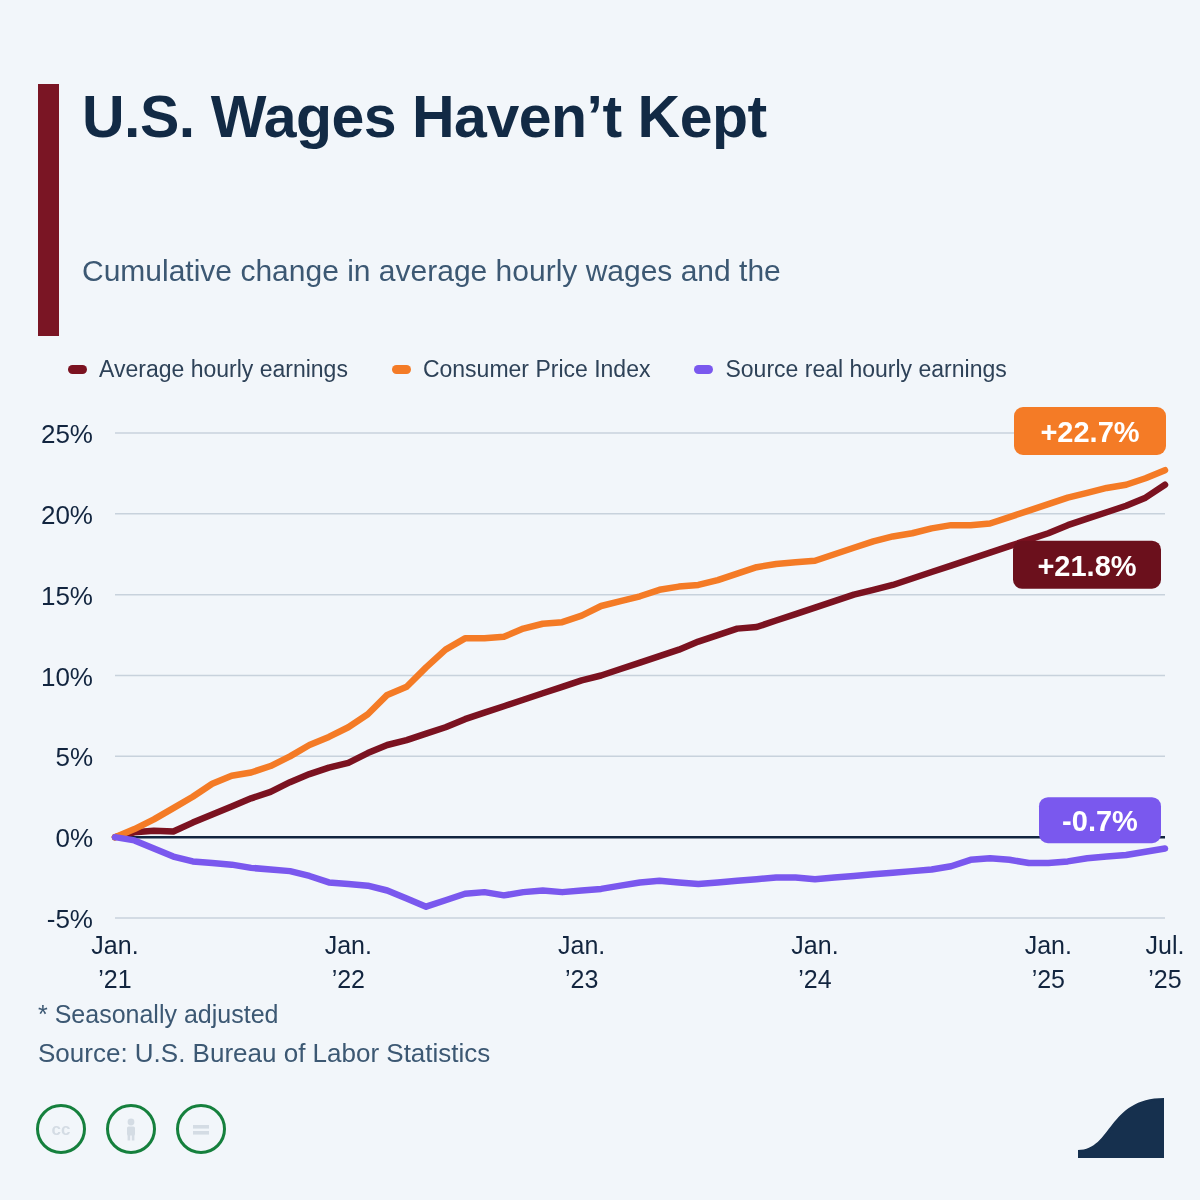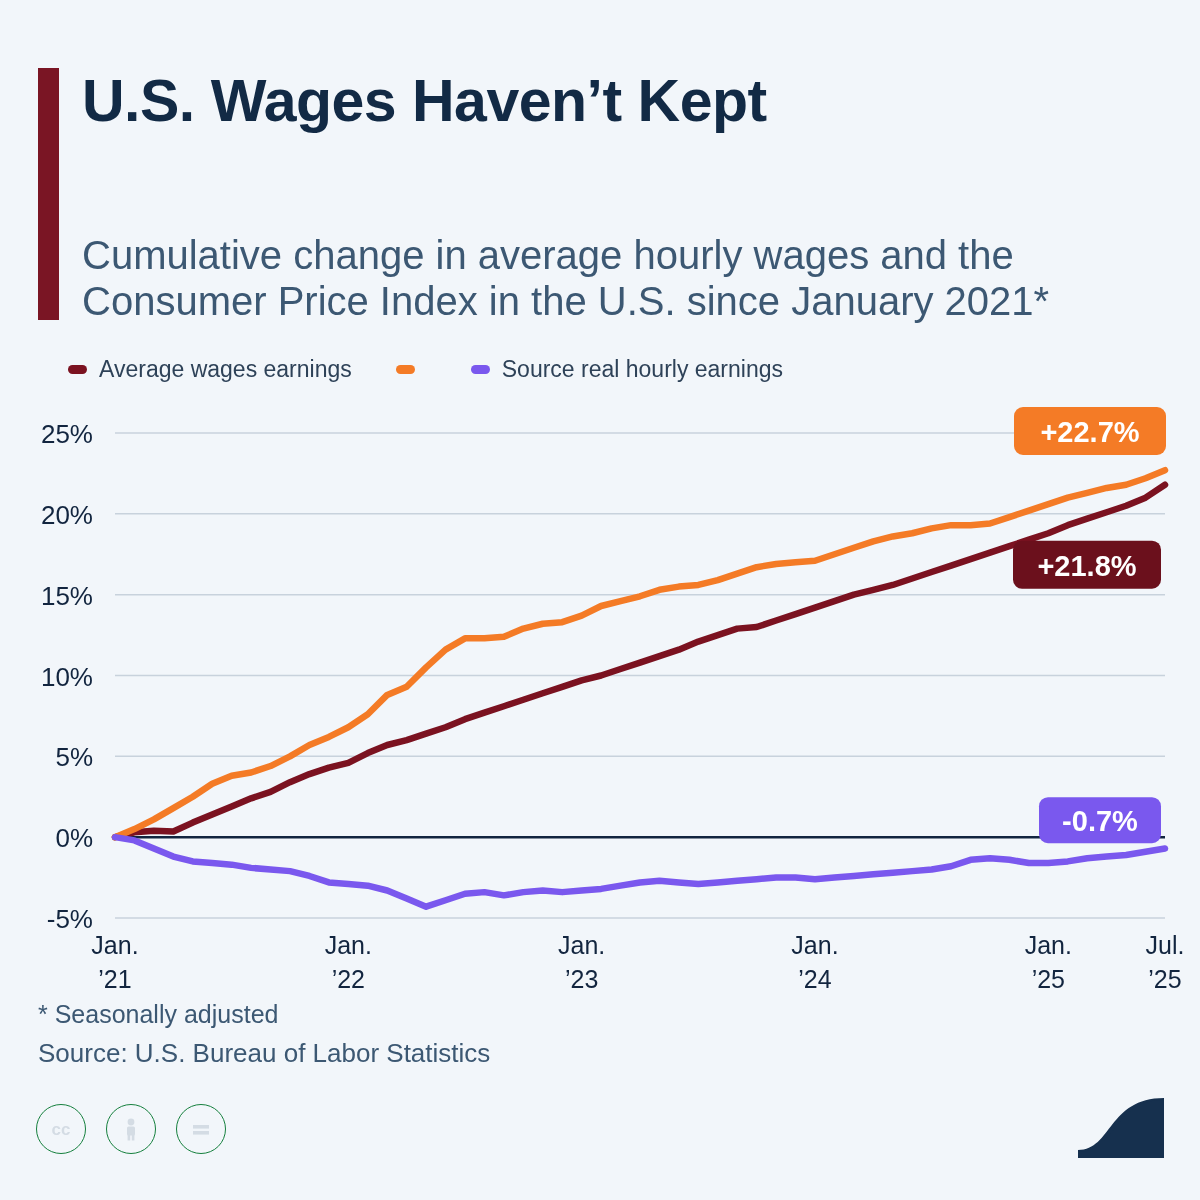--- a/index.html
+++ b/index.html
@@ -6,33 +6,33 @@
   html,body { width:1200px; height:1200px; }
   body {
     background:#F2F6FA;
     font-family:"Liberation Sans", sans-serif;
     color:#12253F;
     position:relative;
     overflow:hidden;
   }
 
   
-  #header { position:absolute; left:0; top:0; width:964px; height:330px; }
+  #header { position:absolute; left:0; top:16px; width:964px; height:330px; }
   #accent-bar {
     position:absolute; left:38px; top:68px; width:21px; height:252px;
     background:#7A1524;
   }
   #title {
     position:absolute; left:82px; top:64px; width:1000px;
     font-size:59px; line-height:74px; font-weight:bold;
     letter-spacing:-0.5px; color:#122A45;
   }
   #subtitle {
     position:absolute; left:82px; top:232px; width:1010px;
-    font-size:40px; line-height:46px; font-weight:400; color:#3C5873;
+    font-size:30px; line-height:46px; font-weight:400; color:#3C5873;
   }
 
   
   #legend {
     position:absolute; left:68px; top:352px; width:1120px; height:34px;
     display:flex; align-items:center;
   }
   .legend-item { display:flex; align-items:center; margin-right:44px; }
   .legend-swatch {
     width:19px; height:9px; border-radius:5px; margin-right:12px; flex:none;
@@ -54,21 +54,21 @@
   
   #footnote {
     position:absolute; left:38px; top:1000px; font-size:25px; color:#3C5873;
   }
   #source {
     position:absolute; left:38px; top:1038px; font-size:26px; color:#3C5873;
   }
   #cc-icons { position:absolute; left:36px; top:1104px; display:flex; }
   .cc-circle {
     width:50px; height:50px; border-radius:50%;
-    border:1px solid #15803d; margin-right:20px;
+    border:3px solid #15803d; margin-right:20px;
     display:flex; align-items:center; justify-content:center;
     color:#D4DCE4; font-weight:bold;
   }
   #statista-logo {
     position:absolute; right:36px; top:1090px;
     display:flex; align-items:center;
   }
   #statista-word {
     font-size:70px; font-weight:bold; color:#16304E;
     letter-spacing:-1px; line-height:70px;
@@ -77,31 +77,31 @@
 </head>
 <body>
 
 <div id="header">
   <div id="accent-bar"></div>
   <div id="title">
     <div>U.S. Wages Haven’t Kept</div>
   </div>
   <div id="subtitle">
     <div>Cumulative change in average hourly wages and the</div>
-    <div>Consumer Price Index in the U.S. since January 2021*</div>
   </div>
 </div>
 
 <div id="legend">
   <div class="legend-item">
     <span class="legend-swatch" style="background:#7B1220"></span>
-    <span class="legend-label">Average wages earnings</span>
+    <span class="legend-label">Average hourly earnings</span>
   </div>
   <div class="legend-item">
     <span class="legend-swatch" style="background:#F47B26"></span>
+    <span class="legend-label">Consumer Price Index</span>
   </div>
   <div class="legend-item">
     <span class="legend-swatch" style="background:#7A58EE"></span>
     <span class="legend-label">Source real hourly earnings</span>
   </div>
 </div>
 
 <div id="chart">
   <svg id="chart-svg" width="1200" height="600" viewBox="0 0 1200 600">
     <g id="gridlines">

